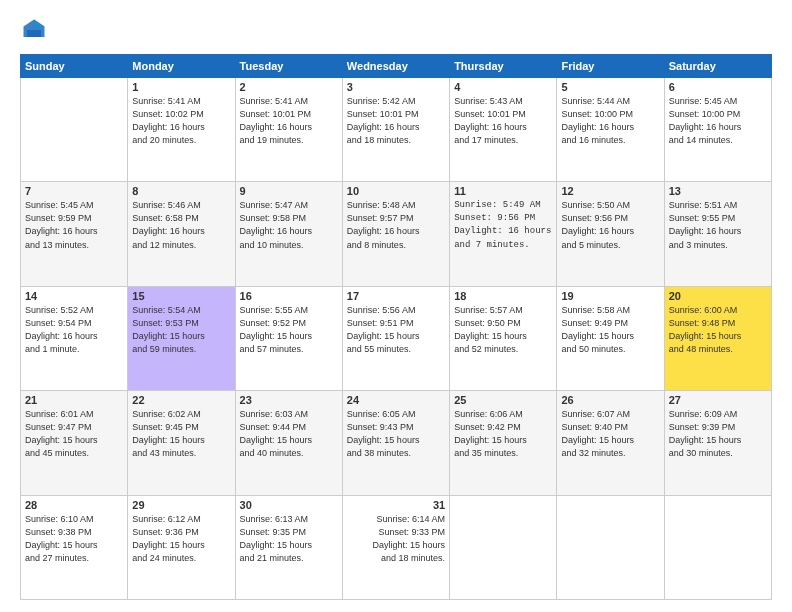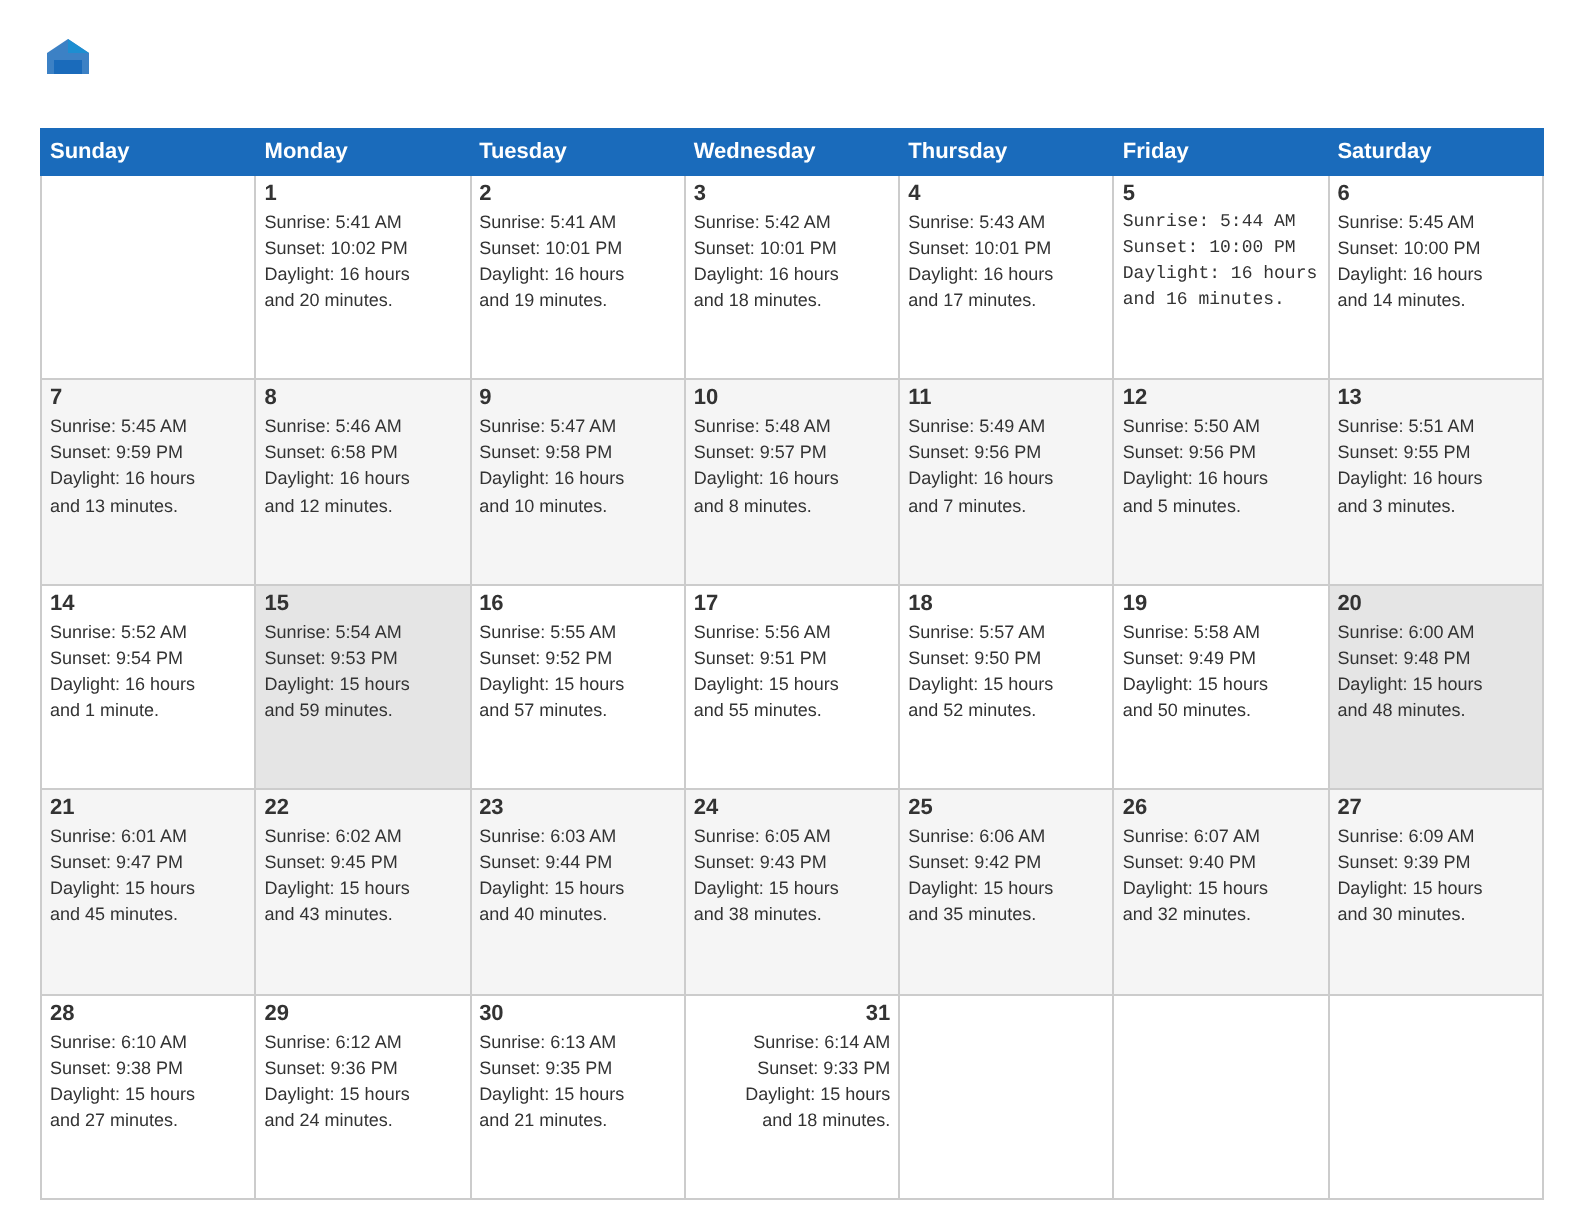--- a/index.html
+++ b/index.html
@@ -59,21 +59,20 @@
     .location {
       font-size: 14px;
       color: #555;
     }
     .calendar {
       flex: 1;
       border: 1px solid #ccc;
       border-collapse: collapse;
       width: 100%;
       table-layout: fixed;
-      margin-top: 10px;
     }
     .calendar th {
       background: #1a6bbb;
       color: #fff;
       font-size: 11px;
       font-weight: bold;
       padding: 5px 4px;
       text-align: left;
       border: 1px solid #1a6bbb;
     }
@@ -170,21 +169,21 @@
           </td>
           <td style="background: rgb(255, 255, 255);">
             <span class="day-num">4</span>
             <div class="cell-info" style="white-space: pre-line;">Sunrise: 5:43 AM
 Sunset: 10:01 PM
 Daylight: 16 hours
 and 17 minutes.</div>
           </td>
           <td style="background: rgb(255, 255, 255);">
             <span class="day-num">5</span>
-            <div class="cell-info" style="white-space: pre-line; font-family: Liberation Mono, monospace;">Sunrise: 5:44 AM
+            <div class="cell-info" style="white-space: pre-line;">Sunrise: 5:44 AM
 Sunset: 10:00 PM
 Daylight: 16 hours
 and 16 minutes.</div>
           </td>
           <td style="background: rgb(255, 255, 255);">
             <span class="day-num">6</span>
             <div class="cell-info" style="white-space: pre-line;">Sunrise: 5:45 AM
 Sunset: 10:00 PM
 Daylight: 16 hours
 and 14 minutes.</div>
@@ -214,21 +213,21 @@
           </td>
           <td style="background: rgb(245, 245, 245);">
             <span class="day-num">10</span>
             <div class="cell-info" style="white-space: pre-line;">Sunrise: 5:48 AM
 Sunset: 9:57 PM
 Daylight: 16 hours
 and 8 minutes.</div>
           </td>
           <td style="background: rgb(245, 245, 245);">
             <span class="day-num">11</span>
-            <div class="cell-info" style="white-space: pre-line;">Sunrise: 5:49 AM
+            <div class="cell-info" style="white-space: pre-line; font-family: Liberation Mono, monospace;">Sunrise: 5:49 AM
 Sunset: 9:56 PM
 Daylight: 16 hours
 and 7 minutes.</div>
           </td>
           <td style="background: rgb(245, 245, 245);">
             <span class="day-num">12</span>
             <div class="cell-info" style="white-space: pre-line;">Sunrise: 5:50 AM
 Sunset: 9:56 PM
 Daylight: 16 hours
 and 5 minutes.</div>
@@ -242,21 +241,21 @@
           </td>
         </tr>
         <tr>
           <td style="background: rgb(255, 255, 255);">
             <span class="day-num">14</span>
             <div class="cell-info" style="white-space: pre-line;">Sunrise: 5:52 AM
 Sunset: 9:54 PM
 Daylight: 16 hours
 and 1 minute.</div>
           </td>
-          <td style="background: #e5e5e5;">
+          <td style="background: #c4b5fd;">
             <span class="day-num">15</span>
             <div class="cell-info" style="white-space: pre-line;">Sunrise: 5:54 AM
 Sunset: 9:53 PM
 Daylight: 15 hours
 and 59 minutes.</div>
           </td>
           <td style="background: rgb(255, 255, 255);">
             <span class="day-num">16</span>
             <div class="cell-info" style="white-space: pre-line;">Sunrise: 5:55 AM
 Sunset: 9:52 PM
@@ -277,21 +276,21 @@
 Daylight: 15 hours
 and 52 minutes.</div>
           </td>
           <td style="background: rgb(255, 255, 255);">
             <span class="day-num">19</span>
             <div class="cell-info" style="white-space: pre-line;">Sunrise: 5:58 AM
 Sunset: 9:49 PM
 Daylight: 15 hours
 and 50 minutes.</div>
           </td>
-          <td style="background: #e5e5e5;">
+          <td style="background: #fde047;">
             <span class="day-num">20</span>
             <div class="cell-info" style="white-space: pre-line;">Sunrise: 6:00 AM
 Sunset: 9:48 PM
 Daylight: 15 hours
 and 48 minutes.</div>
           </td>
         </tr>
         <tr>
           <td style="background: rgb(245, 245, 245);">
             <span class="day-num">21</span>

